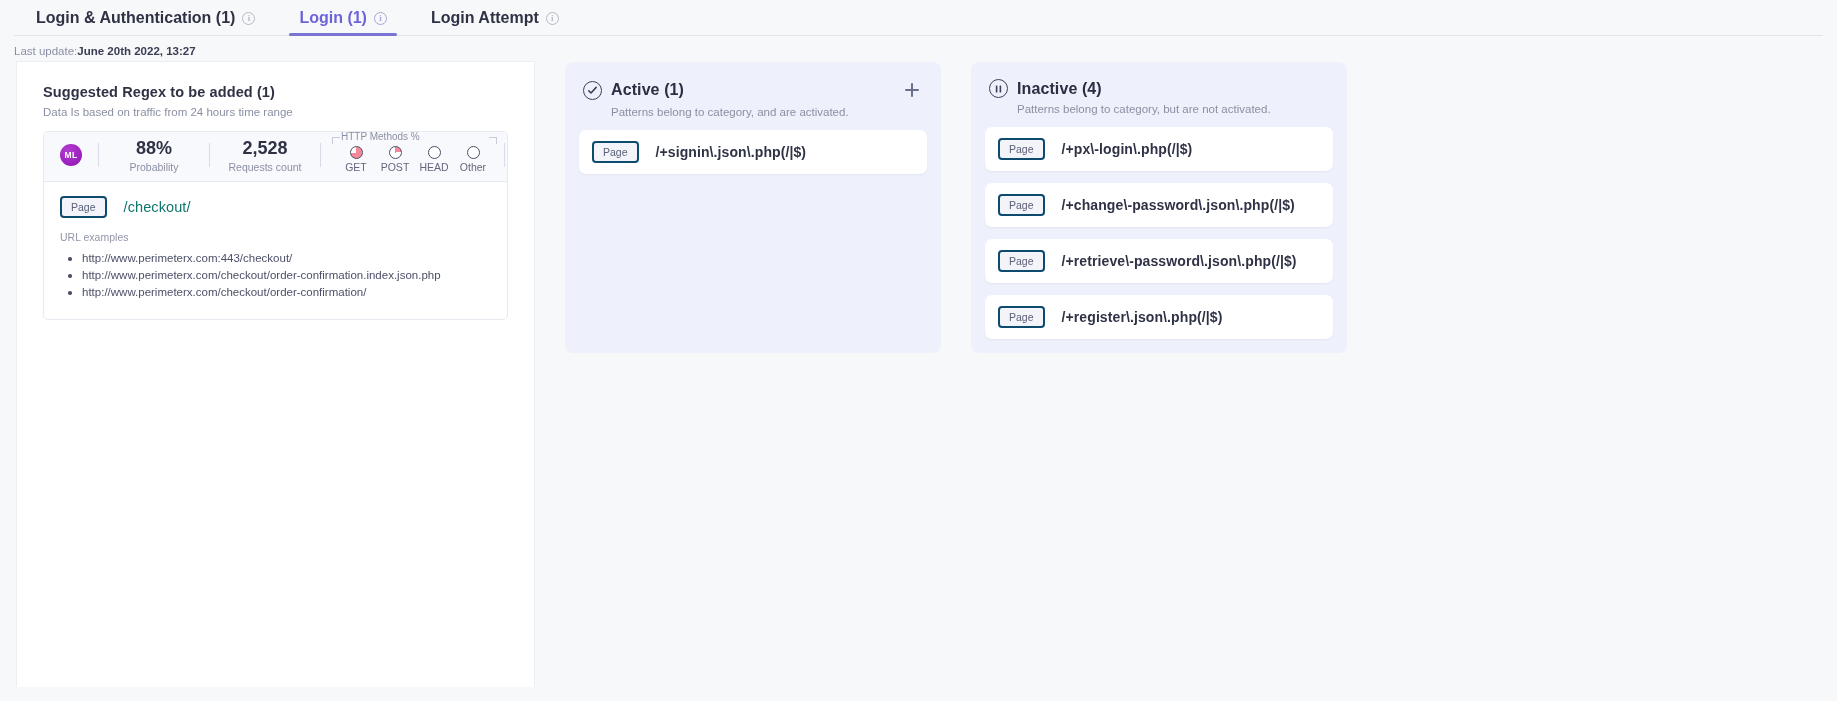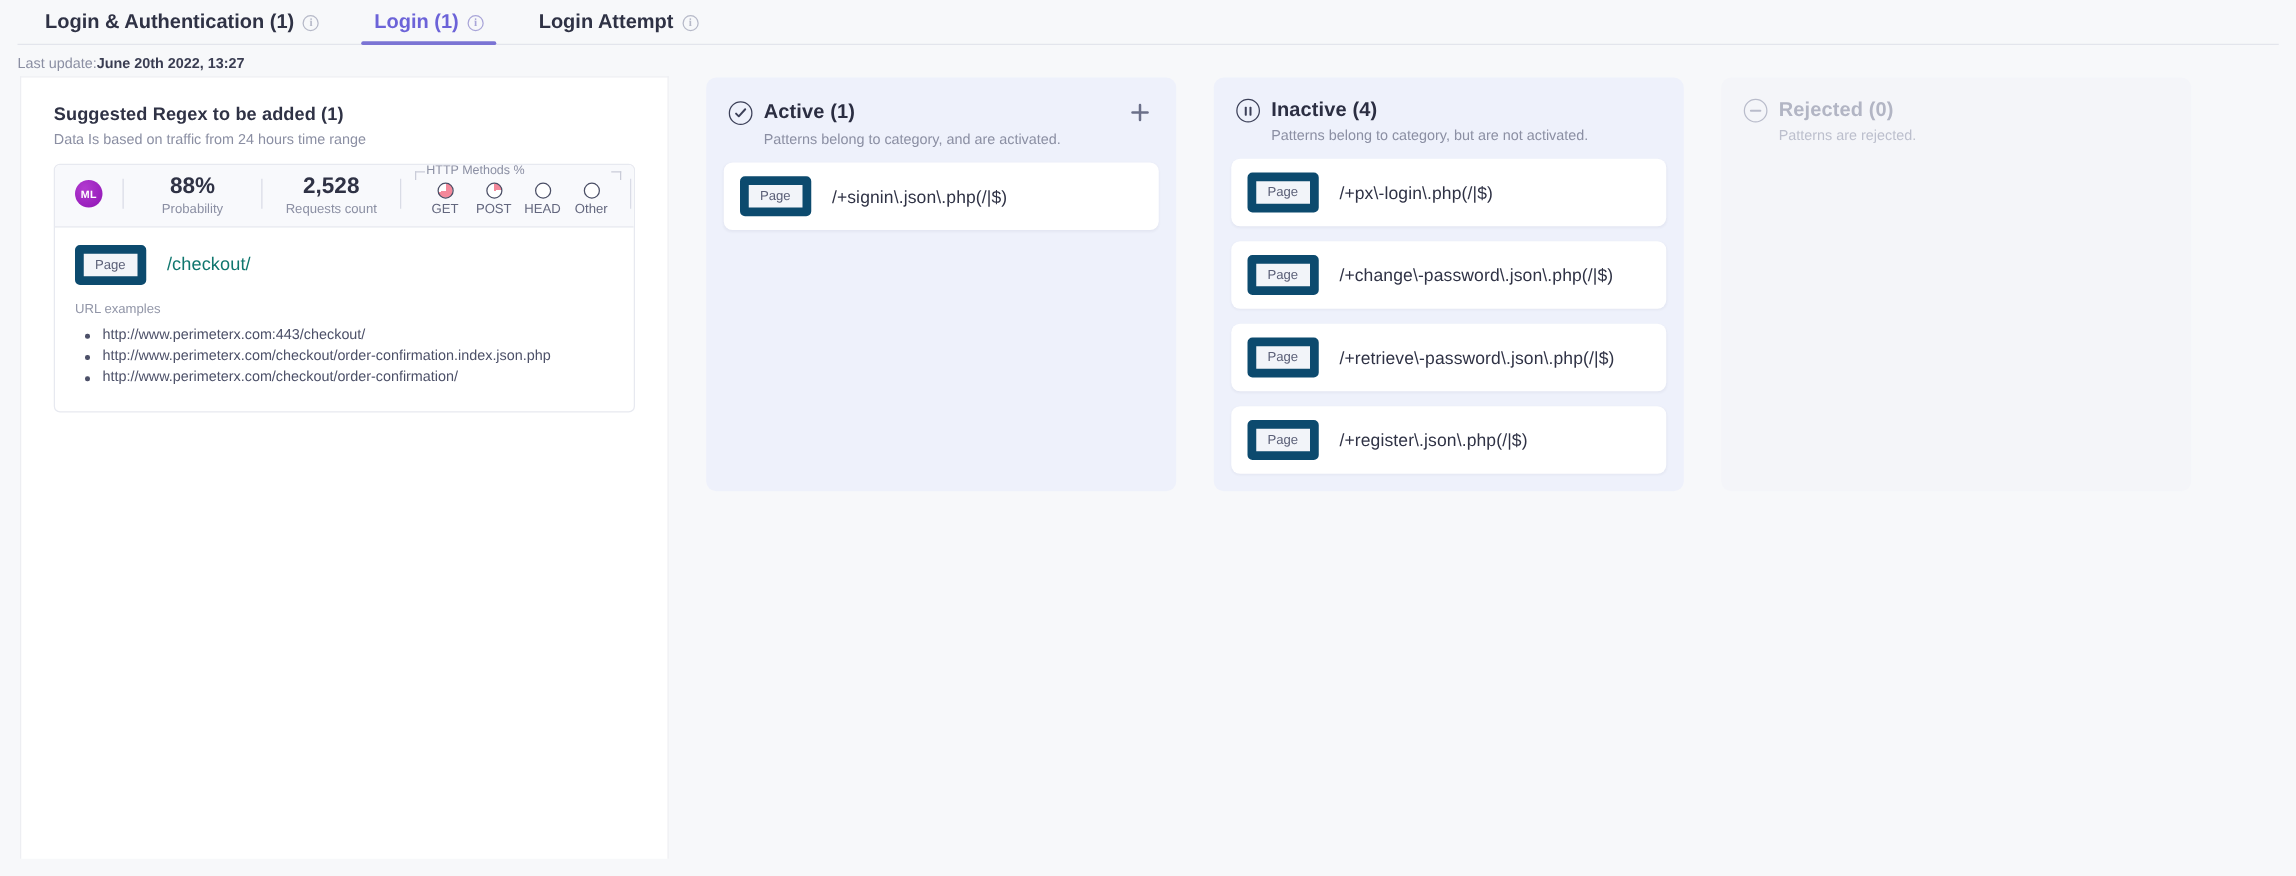--- a/index.html
+++ b/index.html
@@ -180,21 +180,21 @@
     background: #fff;
   }
   .m-lbl { font-size: 10.5px; color: #63677e; }
 
   .regex-body { padding: 14px 16px 18px 16px; }
   .pattern-row { display: flex; align-items: center; gap: 17px; }
   .page-chip {
     font-size: 10.5px;
     color: #5c6078;
     background: #f2f4f9;
-    border: 7px solid #0c4a6e;
+    border: 2px solid #0c4a6e;
     border-radius: 4px;
     padding: 3px 9px;
     flex: none;
   }
   .pattern-text {
     font-size: 14.5px;
     font-weight: normal;
     color: #0f766e;
     letter-spacing: .1px;
   }
@@ -288,21 +288,21 @@
     margin-top: 12px;
     padding: 11px 13px;
     display: flex;
     align-items: center;
     gap: 17px;
     box-shadow: 0 1px 2px rgba(40,45,80,.05);
     cursor: pointer;
   }
   .item-pattern {
     font-size: 14px;
-    font-weight: normal;
+    font-weight: bold;
     color: #2f3245;
     letter-spacing: .1px;
   }
   .col-body-empty { height: 62px; }
 </style>
 </head>
 <body>
 
 <div class="tabbar">
   <div class="tab">
@@ -421,26 +421,14 @@
         </div>
         <div class="item-card">
           <span class="page-chip">Page</span>
           <span class="item-pattern">/+retrieve\-password\.json\.php(/|$)</span>
         </div>
         <div class="item-card">
           <span class="page-chip">Page</span>
           <span class="item-pattern">/+register\.json\.php(/|$)</span>
         </div>
       </div>
-      <div class="col muted">
-        <div class="col-head">
-          <span class="circ-ico" style="color: rgb(185, 188, 203);">
-            <svg width="11" height="3" viewBox="0 0 12 3">
-              <rect x="1" y="0.7" width="10" height="1.7" rx=".85" fill="currentColor"></rect>
-            </svg>
-          </span>
-          <span class="col-title">Rejected (0)</span>
-        </div>
-        <div class="col-sub">Patterns are rejected.</div>
-        <div class="col-body-empty"></div>
-      </div>
     </div>
 </div>
 
 </body></html>

